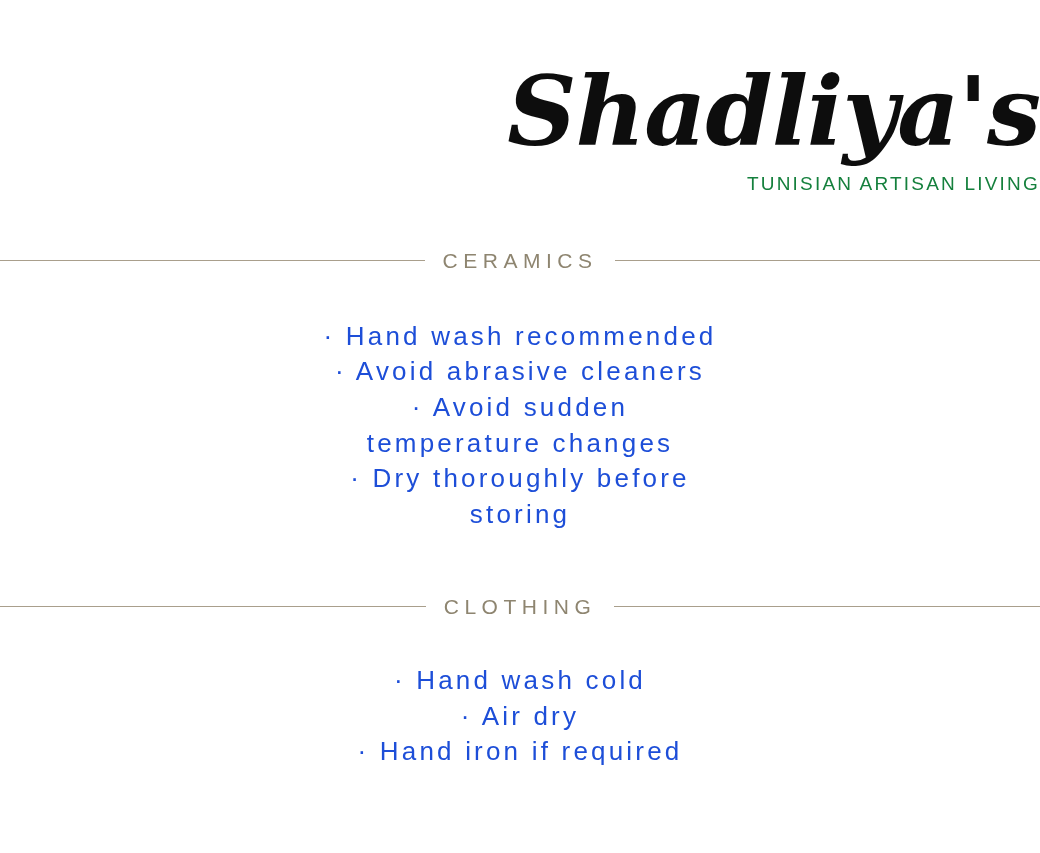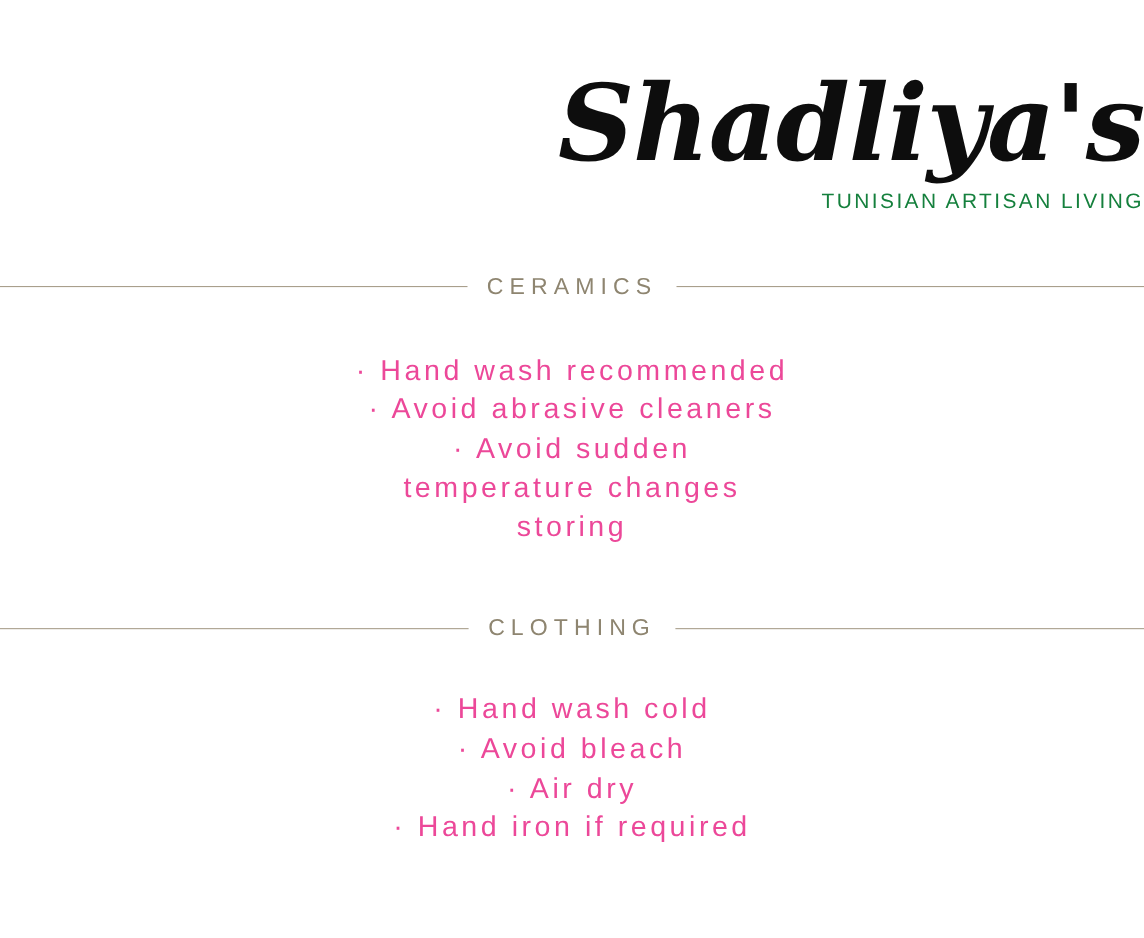--- a/index.html
+++ b/index.html
@@ -77,21 +77,21 @@
     list-style: none;
     margin: 0;
     padding: 0;
     text-align: center;
     width: 760px;
   }
   .care-list li {
     font-size: 26px;
     letter-spacing: 3.2px;
     line-height: 1.18;
-    color: #ec4899;
+    color: #1d4ed8;
     font-weight: 400;
   }
 
   .block-ceramics { margin-top: 48px; }
   .block-ceramics li { margin-bottom: 5px; }
 
   .block-clothing { margin-top: 46px; }
   .block-clothing li { margin-bottom: 5px; text-align: center; }
 
   .spacer-ceramics { height: 60px; }
@@ -113,31 +113,31 @@
     <div class="rule"></div>
     <div class="section-title">CERAMICS</div>
     <div class="rule"></div>
   </div>
 
   <ul class="care-list block-ceramics">
     <li>· Hand wash recommended</li>
     <li>· Avoid abrasive cleaners</li>
     <li>· Avoid sudden</li>
     <li>temperature changes</li>
+    <li>· Dry thoroughly before</li>
     <li>storing</li>
   </ul>
 
   <div class="spacer-ceramics"></div>
 
   <div class="section-head">
     <div class="rule"></div>
     <div class="section-title">CLOTHING</div>
     <div class="rule"></div>
   </div>
 
   <ul class="care-list block-clothing">
     <li>· Hand wash cold</li>
-    <li>· Avoid bleach</li>
     <li>· Air dry</li>
     <li>· Hand iron if required</li>
   </ul>
 
 </div>
 
 </body></html>

